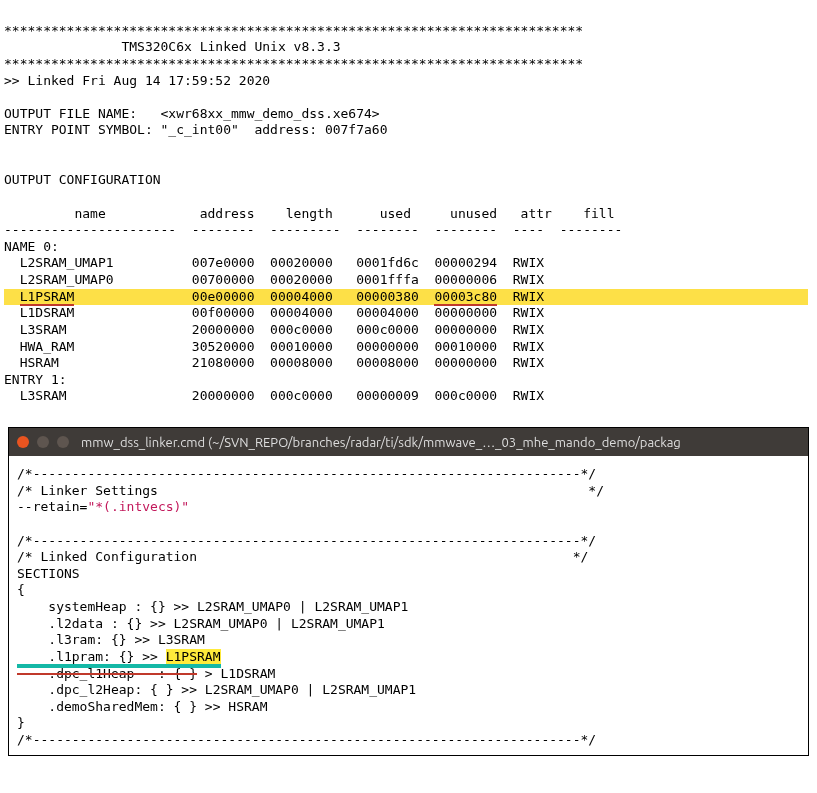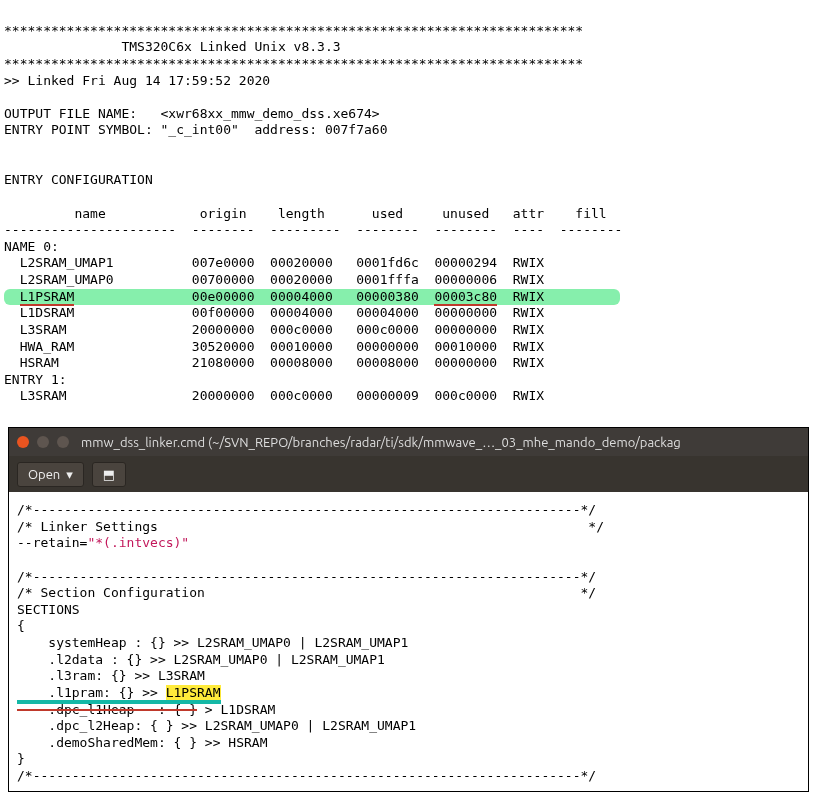--- a/index.html
+++ b/index.html
@@ -10,21 +10,21 @@
     background: #fff;
     color: #000;
     width: 817px;
   }
   .top-pane {
     padding: 6px 4px 14px 4px;
     line-height: 1.28;
     white-space: pre;
   }
   .stars { letter-spacing: 0; }
-  .row-hl { background: #86efac; display:inline-block; width:616px;border-radius:6px;}
+  .row-hl { background: #fde047; display:inline-block; width:804px;}
   .ul-red-name { border-bottom: 2px solid #c0392b; padding-bottom:0px; }
   .ul-red-unused { border-bottom: 2px solid #c0392b; padding-bottom:0px;}
   
   .editor {
     border: 1px solid #000;
     background: #fff;
     margin: 8px;
   }
   .titlebar {
     background: #3f3b38;
@@ -75,23 +75,23 @@
 <div class="top-pane">
 <span class="stars">**************************************************************************</span>
 <span>               TMS320C6x Linked Unix v8.3.3</span>
 <span class="stars">**************************************************************************</span>
 <span>&gt;&gt; Linked Fri Aug 14 17:59:52 2020</span>
 
 <span>OUTPUT FILE NAME:   &lt;xwr68xx_mmw_demo_dss.xe674&gt;</span>
 <span>ENTRY POINT SYMBOL: "_c_int00"  address: 007f7a60</span>
 
 
-<span>ENTRY CONFIGURATION</span>
+<span>OUTPUT CONFIGURATION</span>
 
-<span>         name            origin    length      used     unused   attr    fill</span>
+<span>         name            address    length      used     unused   attr    fill</span>
 <span>----------------------  --------  ---------  --------  --------  ----  --------</span>
 <span>NAME 0:</span>
 <span id="rows0"><span>  L2SRAM_UMAP1          007e0000  00020000   0001fd6c  00000294  RWIX</span>
 <span>  L2SRAM_UMAP0          00700000  00020000   0001fffa  00000006  RWIX</span>
 <span class="row-hl">  <span class="ul-red-name">L1PSRAM</span>               00e00000  00004000   00000380  <span class="ul-red-unused">00003c80</span>  RWIX</span>
 <span>  L1DSRAM               00f00000  00004000   00004000  00000000  RWIX</span>
 <span>  L3SRAM                20000000  000c0000   000c0000  00000000  RWIX</span>
 <span>  HWA_RAM               30520000  00010000   00000000  00010000  RWIX</span>
 <span>  HSRAM                 21080000  00008000   00008000  00000000  RWIX</span></span>
 <span>ENTRY 1:</span>
@@ -99,35 +99,26 @@
 
 <div class="editor">
   <div class="titlebar">
     <div class="tb-btns">
       <div class="tb-btn close"></div>
       <div class="tb-btn"></div>
       <div class="tb-btn"></div>
     </div>
     <span>mmw_dss_linker.cmd (~/SVN_REPO/branches/radar/ti/sdk/mmwave_…_03_mhe_mando_demo/packag</span>
   </div>
-  <div class="toolbar">
-    <div class="tool-btn">
-      <span>Open</span>
-      <span>▾</span>
-    </div>
-    <div class="tool-btn">
-      <span>⬒</span>
-    </div>
-  </div>
   <div class="editor-body"><span>/*----------------------------------------------------------------------*/</span>
 <span>/* Linker Settings                                                       */</span>
 <span>--retain=</span><span class="magenta">"*(.intvecs)"</span>
 
 <span>/*----------------------------------------------------------------------*/</span>
-<span>/* Section Configuration                                                */</span>
+<span>/* Linked Configuration                                                */</span>
 <span>SECTIONS</span>
 <span>{</span>
 <span>    systemHeap : {} &gt;&gt; L2SRAM_UMAP0 | L2SRAM_UMAP1</span>
 <span>    .l2data : {} &gt;&gt; L2SRAM_UMAP0 | L2SRAM_UMAP1</span>
 <span>    .l3ram: {} &gt;&gt; L3SRAM</span>
 <span class="red-ul">    .l1pram: {} &gt;&gt; </span><span class="yellow-hl red-ul">L1PSRAM</span>
 <span class="red-strike">    .dpc_l1Heap   : { }</span><span> &gt; L1DSRAM</span>
 <span>    .dpc_l2Heap: { } &gt;&gt; L2SRAM_UMAP0 | L2SRAM_UMAP1</span>
 <span>    .demoSharedMem: { } &gt;&gt; HSRAM</span>
 <span>}</span>

